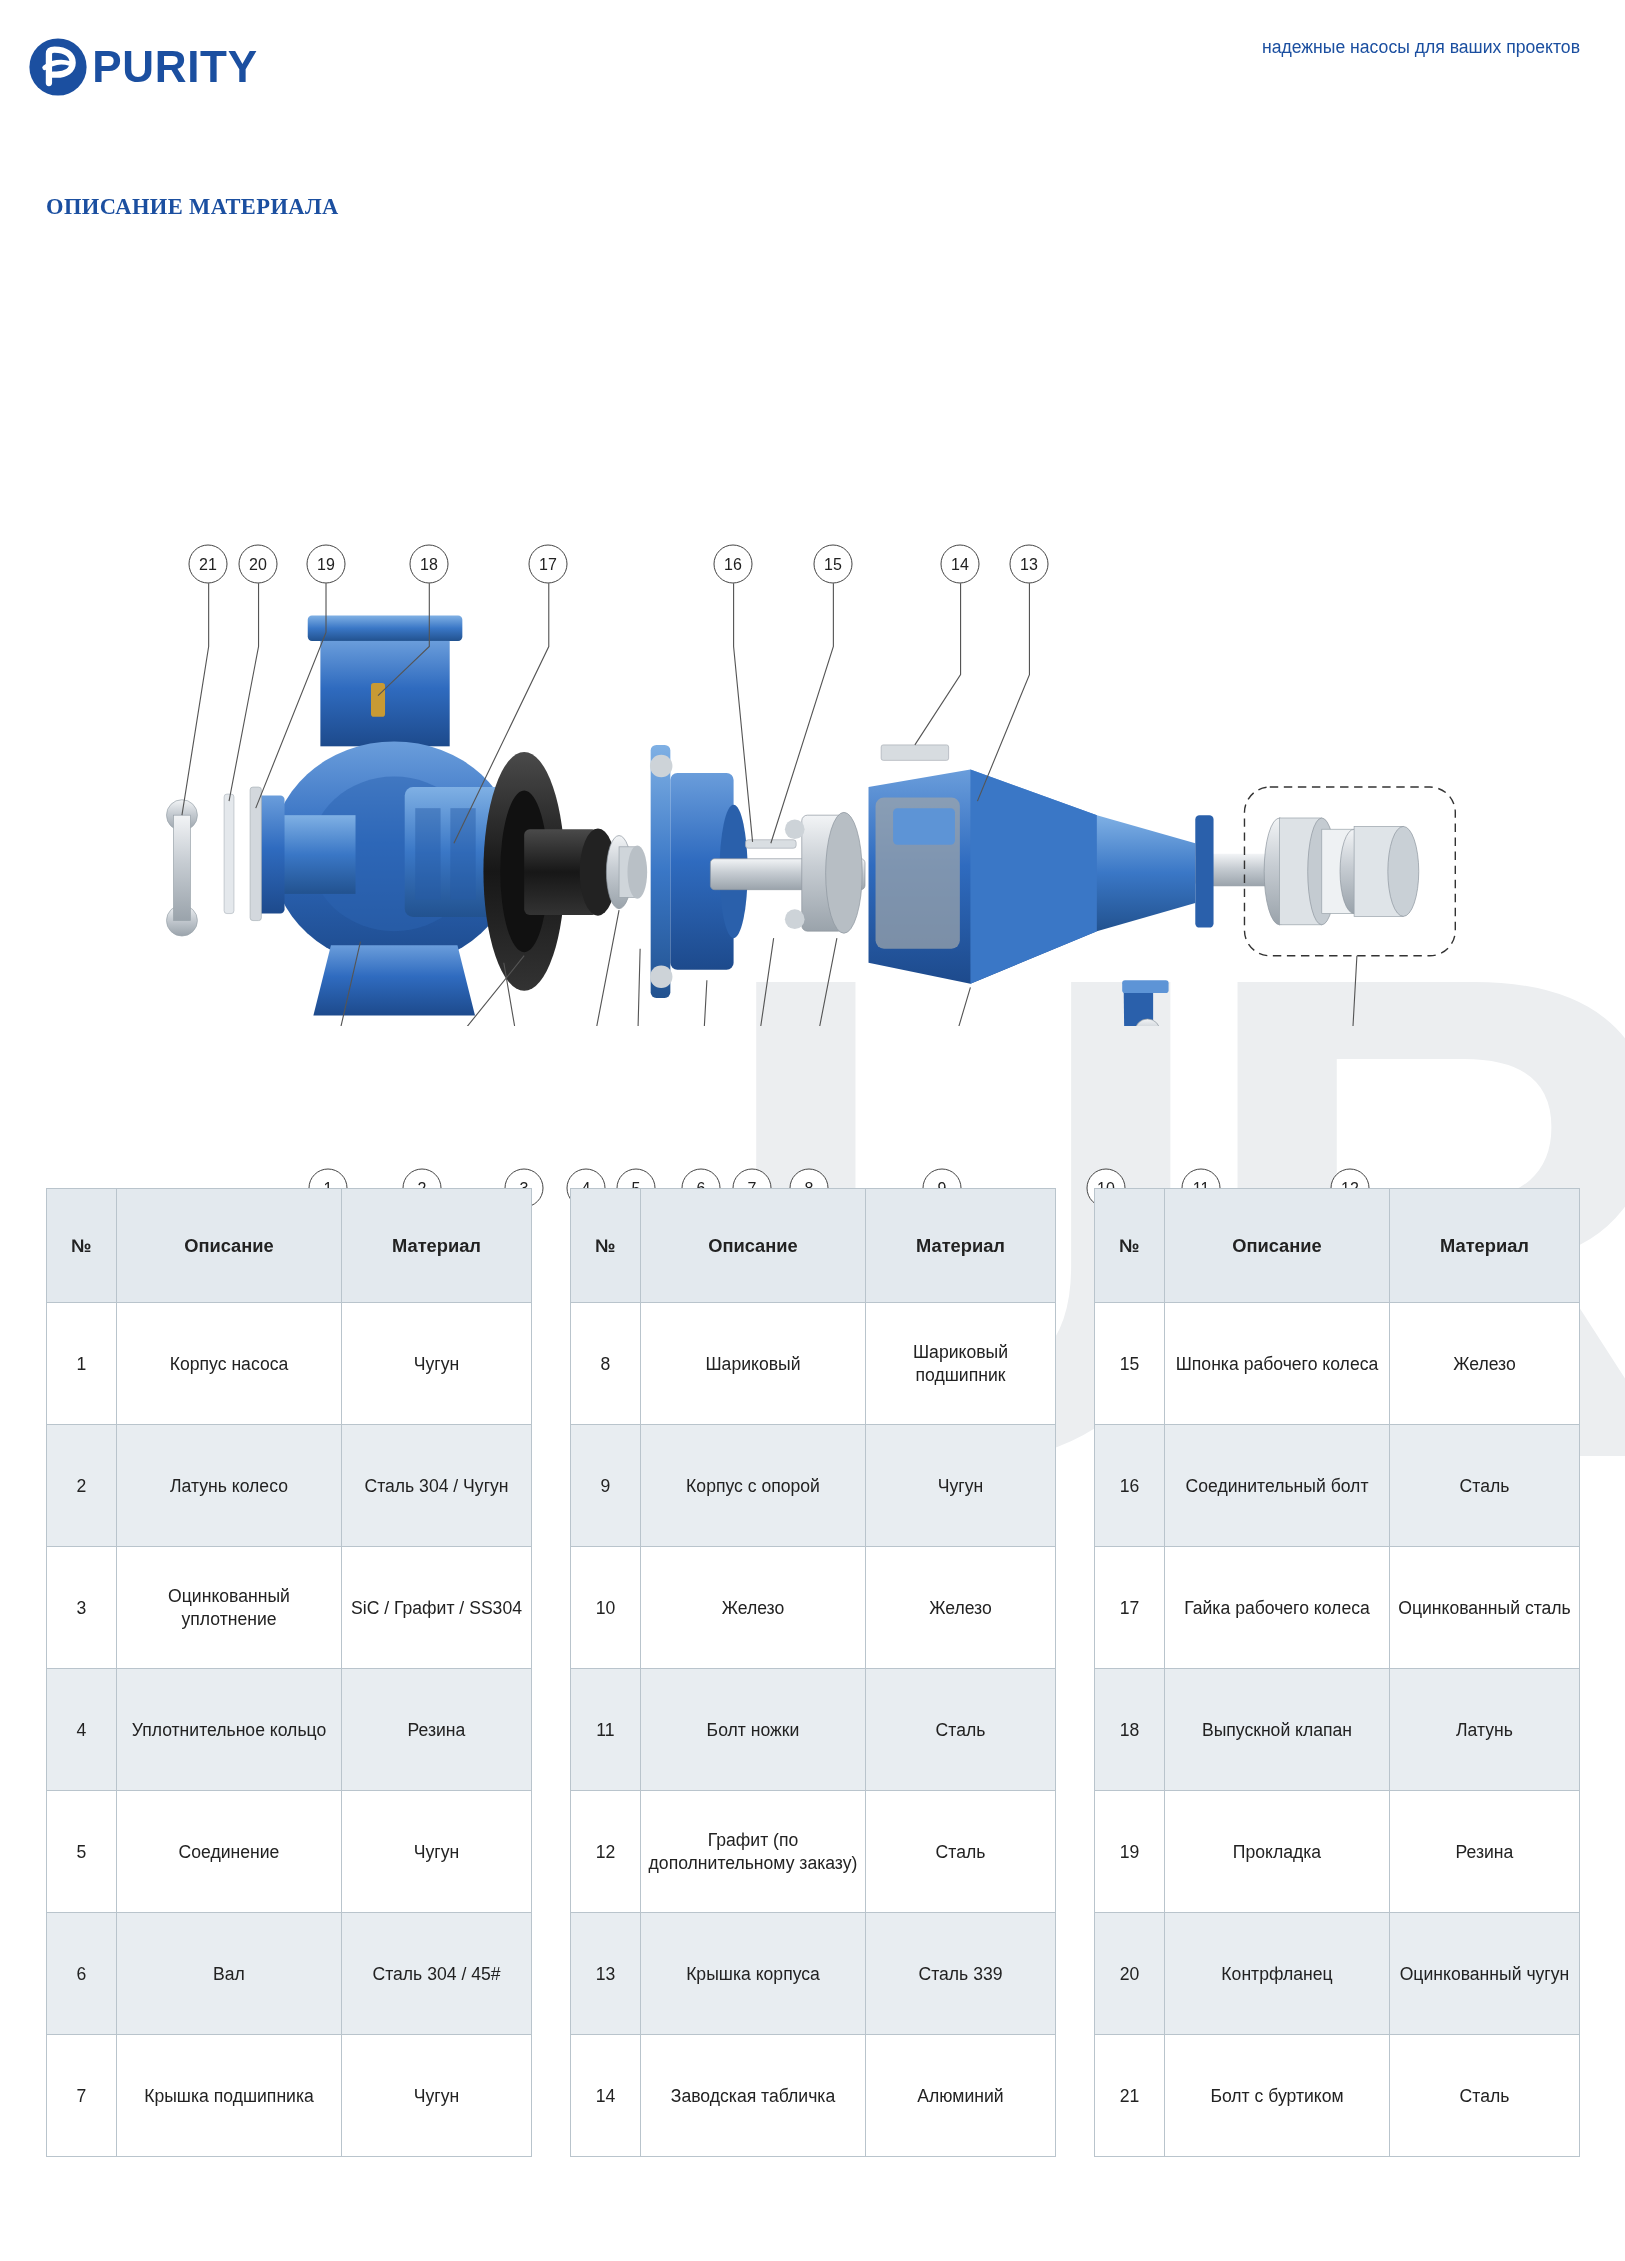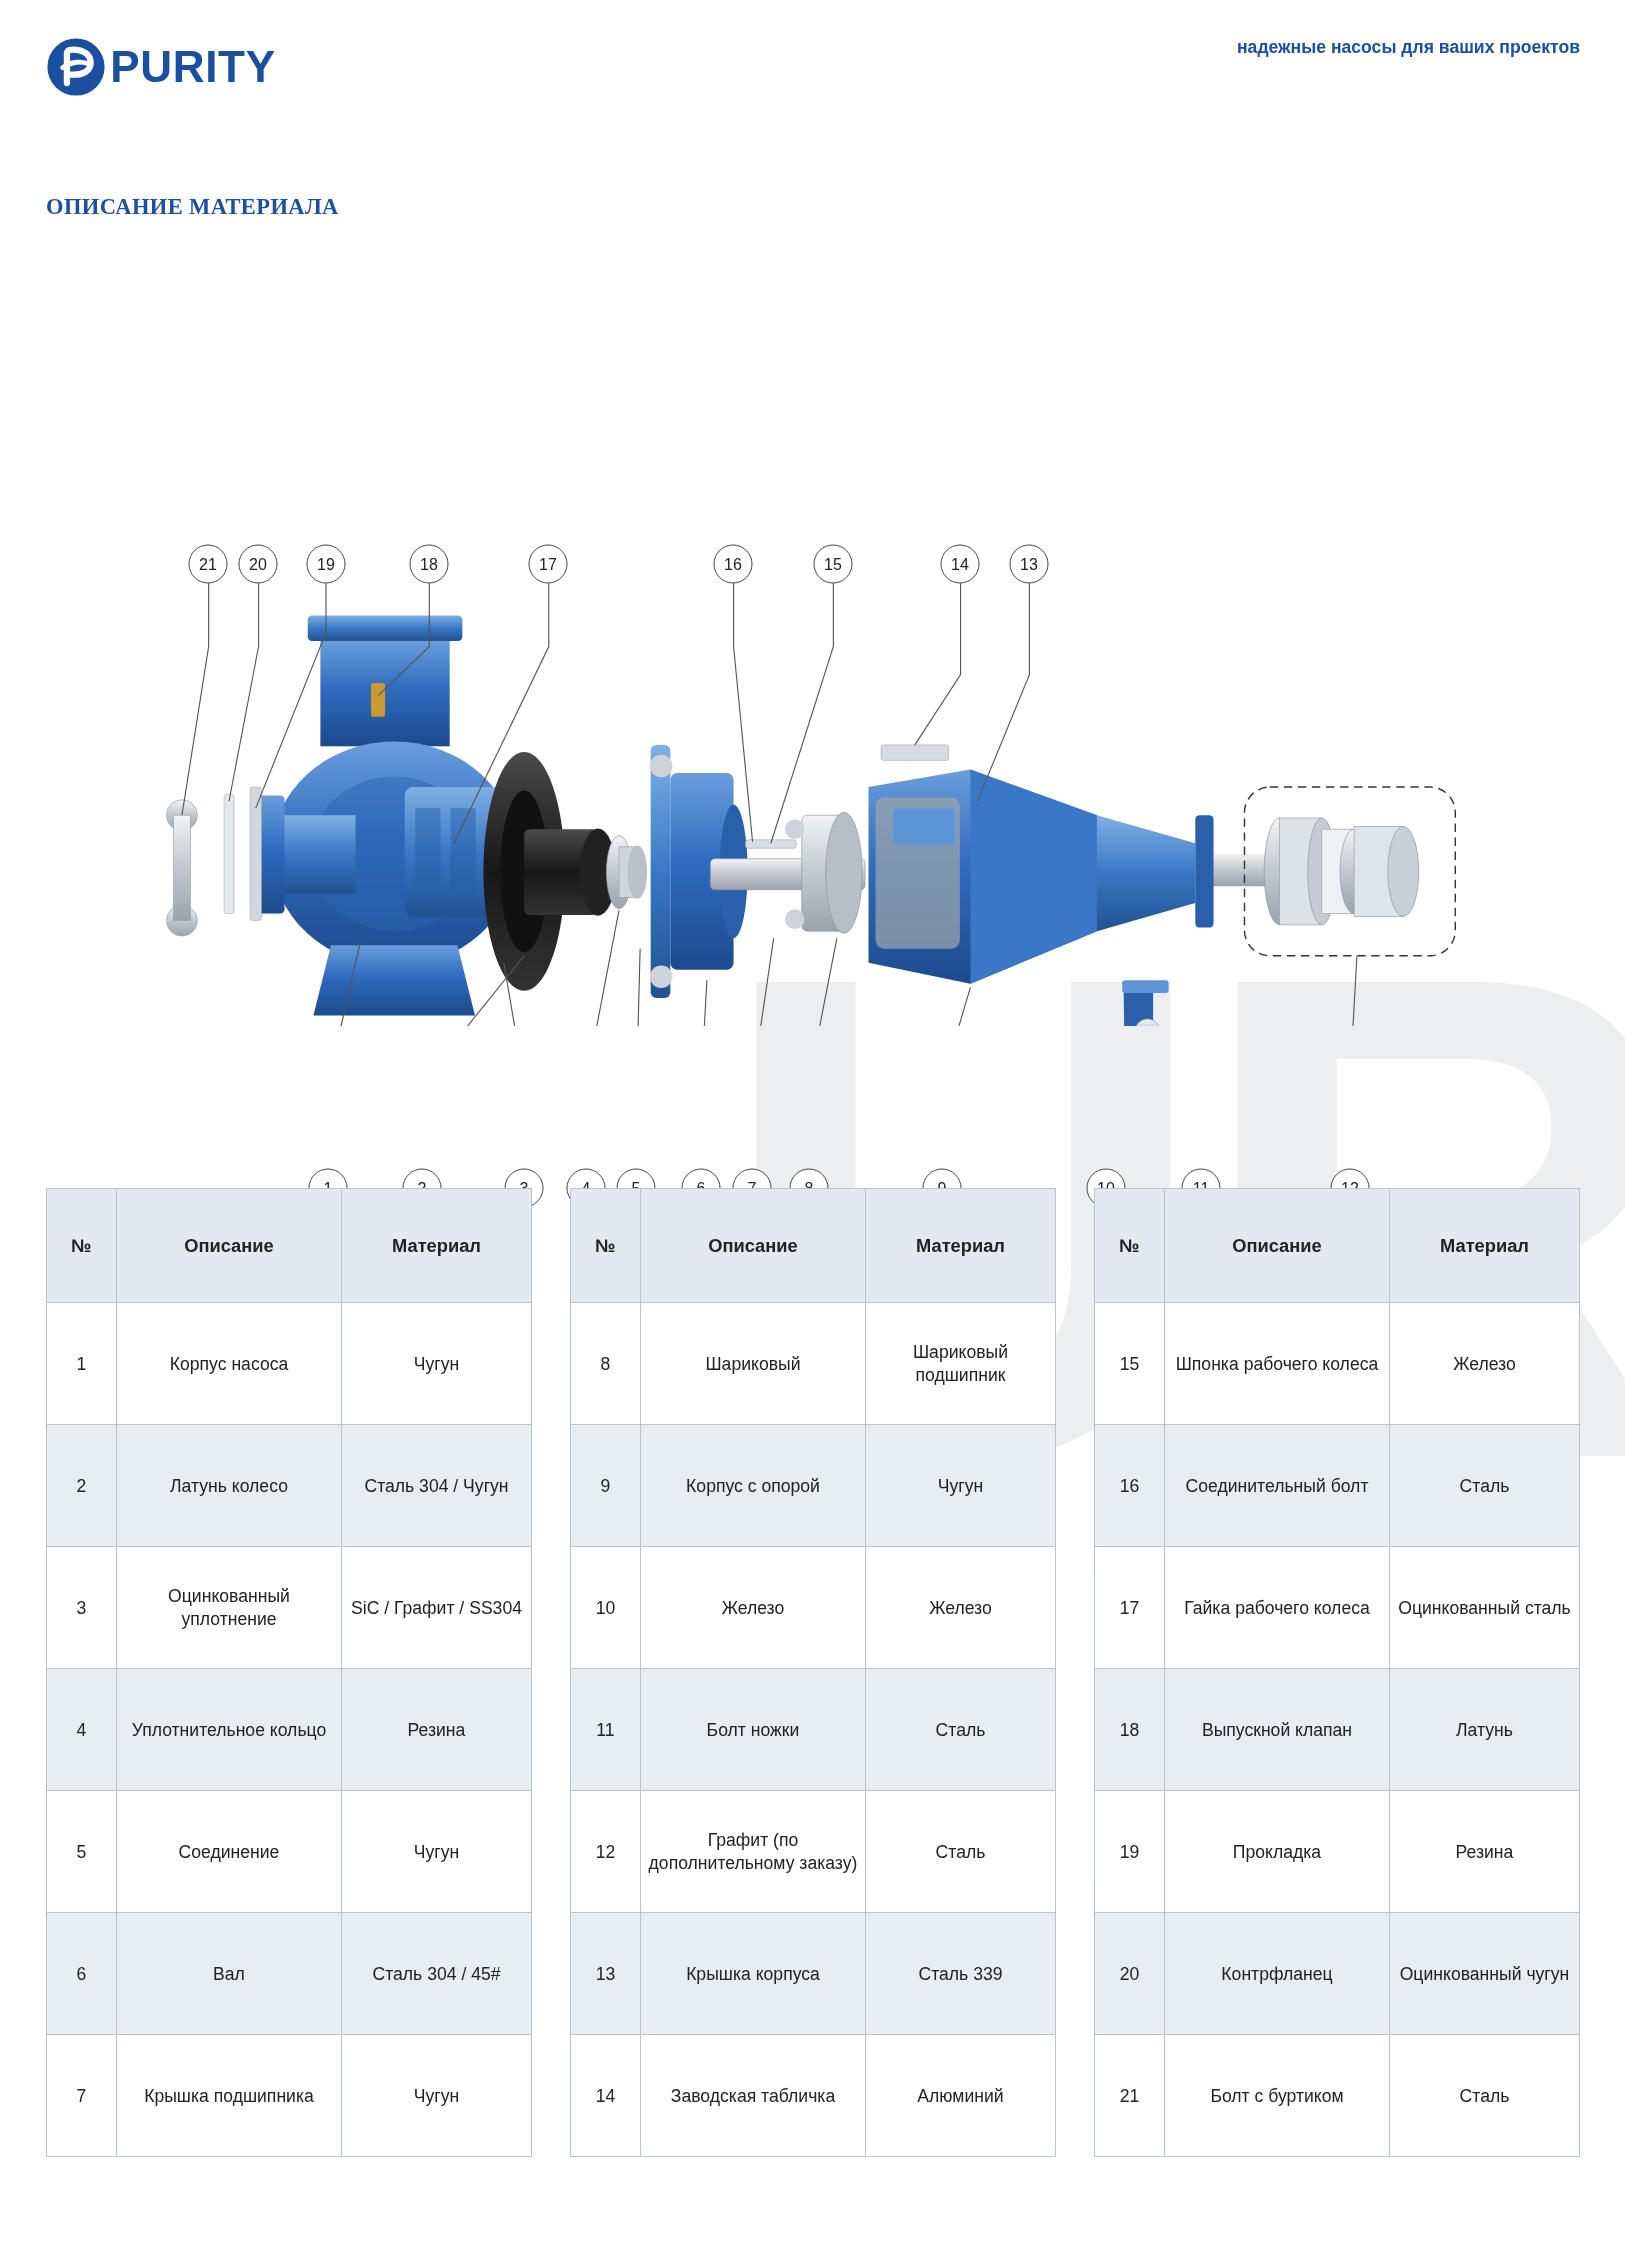--- a/index.html
+++ b/index.html
@@ -34,21 +34,21 @@
   
   .header {
     position: absolute;
     top: 0; left: 0;
     width: 1626px;
     height: 134px;
     z-index: 3;
   }
   .logo {
     position: absolute;
-    left: 46px;
+    left: 28px;
     top: 37px;
     display: flex;
     align-items: center;
     justify-content: flex-end;
   }
   .logo-mark {
     width: 60px;
     height: 60px;
     position: relative;
   }
@@ -58,21 +58,21 @@
     letter-spacing: 0.7px;
     color: #1b4fa0;
     margin-left: 4.2px;
   }
   .tagline {
     position: absolute;
     right: 46px;
     top: 37px;
     font-size: 17.6px;
     color: #1b4fa0;
-    font-weight: bold;
+    font-weight: normal;
     margin-left: 23px;
   }
 
   
   .section-title {
     position: absolute;
     left: 46px;
     top: 194px;
     font-size: 22.5px;
     font-weight: bold;

